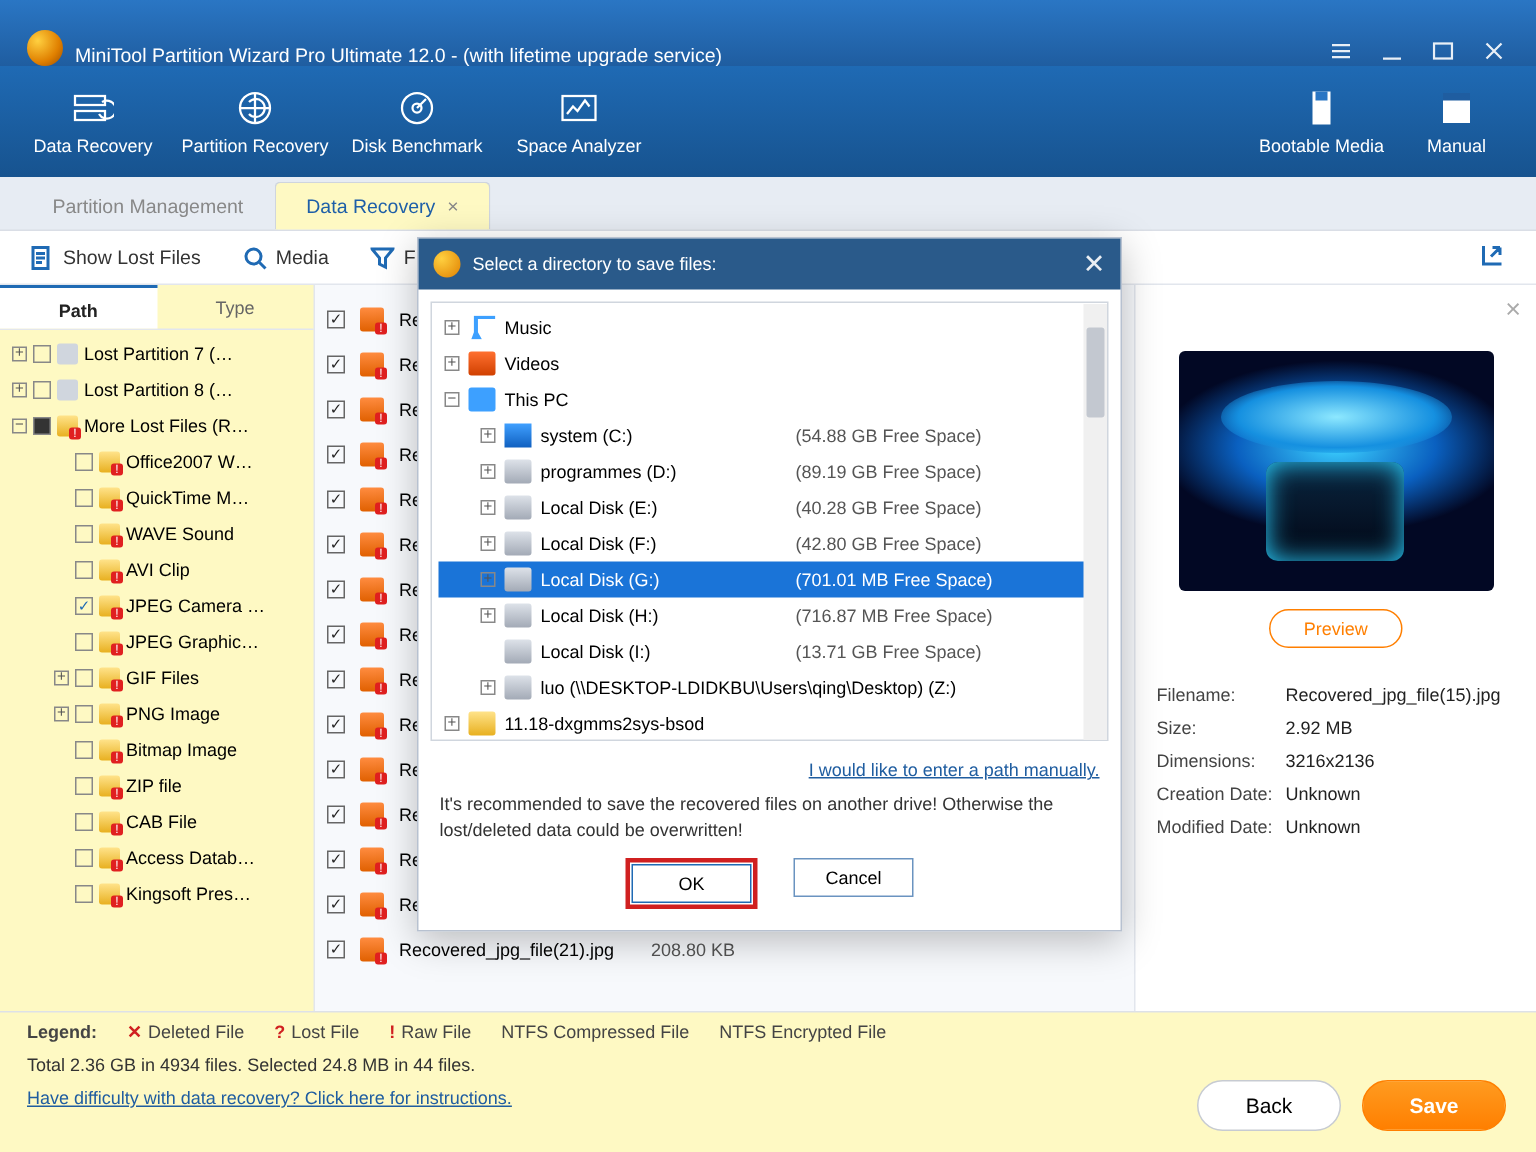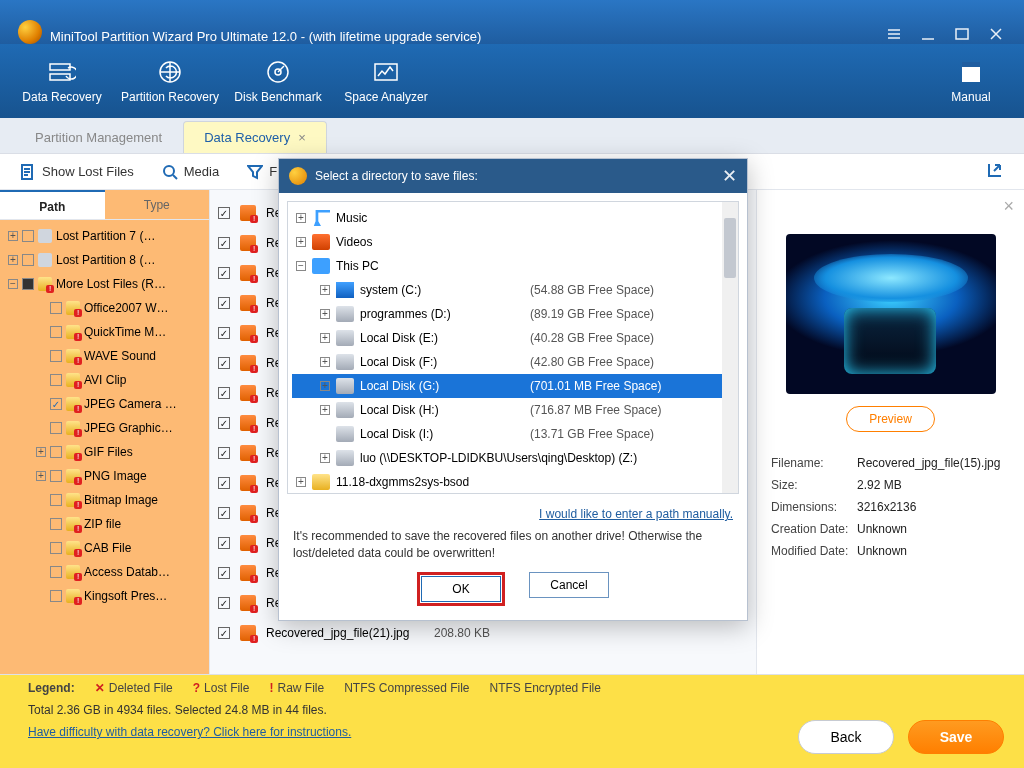--- a/index.html
+++ b/index.html
@@ -32,21 +32,21 @@
 .filter-bar { height: 36px; background: #fff; display: flex; align-items: center; padding: 0 20px; border-bottom: 1px solid #e2e6ed; font-size: 13px; }
 .filter-bar .fbtn { display: flex; align-items: center; gap: 6px; margin-right: 28px; cursor: pointer; color: #333; }
 .filter-bar .fbtn svg { width: 16px; height: 16px; stroke: #1f6ab4; fill: none; stroke-width: 2; }
 .filter-bar .export { margin-left: auto; cursor: pointer; }
 .filter-bar .export svg { width: 18px; height: 18px; stroke: #1f6ab4; fill: none; stroke-width: 2; }
 
 
 .body-area { display: flex; height: 484px; }
 
 
-.left-panel { width: 210px; background: #fdba74; border-right: 1px solid #e2e6ed; display: flex; flex-direction: column; }
+.left-panel { width: 210px; background: #fef9c3; border-right: 1px solid #e2e6ed; display: flex; flex-direction: column; }
 .tabs2 { display: flex; height: 30px; border-bottom: 1px solid #e2e6ed; }
 .tabs2 .t2 { flex: 1; text-align: center; font-size: 12px; line-height: 30px; cursor: pointer; color: #666; }
 .tabs2 .t2.active { background: #fff; border-top: 2px solid #1f6ab4; color: #222; font-weight: 600; }
 .tree { flex: 1; overflow: auto; font-size: 12px; padding: 4px 0; }
 .tree .tn { display: flex; align-items: center; height: 24px; padding-left: 8px; white-space: nowrap; overflow: hidden; text-overflow: ellipsis; cursor: pointer; }
 .tree .tn.d1 { padding-left: 8px; }
 .tree .tn.d2 { padding-left: 50px; }
 .tree .exp { width: 10px; height: 10px; border: 1px solid #888; margin-right: 4px; font-size: 10px; line-height: 8px; text-align: center; color: #555; }
 .tree .chk { width: 12px; height: 12px; border: 1px solid #888; margin-right: 4px; display: inline-flex; align-items: center; justify-content: center; font-size: 10px; color: #1f6ab4; }
 .tree .chk.filled { background: #333; }
@@ -70,21 +70,21 @@
 .preview-img { width: 210px; height: 160px; margin: 30px auto 12px; background: radial-gradient(ellipse 70% 45% at 50% 40%, #3bd0ff 0%, #0a60c0 45%, #020824 80%); border-radius: 4px; position: relative; overflow: hidden; }
 .preview-img::before { content:""; position:absolute; left:28px; top:20px; width:154px; height:48px; border-radius: 50%; background: radial-gradient(ellipse at center, #8de8ff 0%, #1590e0 60%, transparent 80%); }
 .preview-img::after { content:""; position:absolute; left:58px; top:74px; width:92px; height:66px; background: linear-gradient(#0a2640,#020614); border-radius: 8px; box-shadow: inset 0 0 18px #2ad0ff; }
 .preview-btn { display: block; margin: 0 auto 18px; padding: 5px 22px; border: 1px solid #ff7f00; color: #ff7f00; border-radius: 14px; font-size: 12px; background: #fff; cursor: pointer; }
 .meta { font-size: 12px; margin-top: 24px; }
 .meta .mr { display: flex; margin-bottom: 8px; }
 .meta .mk { width: 86px; color: #444; }
 .meta .mv { color: #222; }
 
 
-.footer { height: 94px; background: #fde047; border-top: 1px solid #dde1e8; padding: 6px 28px; font-size: 12px; position: relative; }
+.footer { height: 94px; background: #fef9c3; border-top: 1px solid #dde1e8; padding: 6px 18px; font-size: 12px; position: relative; }
 .legend { display: flex; gap: 20px; align-items: center; color: #444; }
 .legend .li { display: flex; align-items: center; gap: 4px; }
 .legend .sym { font-weight: bold; }
 .legend .sym.del { color: #d02020; }
 .legend .sym.lost { color: #d02020; }
 .legend .sym.raw { color: #d02020; }
 .totals { margin-top: 8px; color: #333; }
 .helplink { color: #1f5da0; text-decoration: underline; cursor: pointer; display: inline-block; margin-top: 8px; }
 .footer .btns { position: absolute; right: 20px; bottom: 14px; display: flex; gap: 14px; }
 .footer .btn { width: 96px; height: 34px; border-radius: 17px; font-size: 14px; cursor: pointer; border: 1px solid #c7cbd2; background: #fff; }
@@ -175,20 +175,27 @@
   <div class="tool">
     <div class="ticon"><svg viewBox="0 0 28 28">
           <rect x="3" y="6" width="22" height="16"></rect>
           <path d="M6 18l4-5 3 3 5-7 3 4"></path>
         </svg></div>
     <div>Space Analyzer</div>
   </div>
   <div class="spacer"></div>
   <div class="rtool">
     <div class="ticon"><svg viewBox="0 0 28 28">
+          <rect x="8" y="3" width="12" height="22" fill="#fff" stroke="none"></rect>
+          <rect x="10" y="3" width="8" height="6" fill="#2a76c4" stroke="none"></rect>
+        </svg></div>
+    <div>Bootable Media</div>
+  </div>
+  <div class="rtool">
+    <div class="ticon"><svg viewBox="0 0 28 28">
           <rect x="5" y="4" width="18" height="20" fill="#fff" stroke="none"></rect>
           <rect x="5" y="4" width="18" height="5" fill="#1f5da0" stroke="none"></rect>
         </svg></div>
     <div>Manual</div>
   </div>
 </div>
 
 <div class="main-tabs">
   <div class="mtab"><span>Partition Management</span></div>
   <div class="mtab active"><span>Data Recovery</span><span class="closex">×</span></div>

